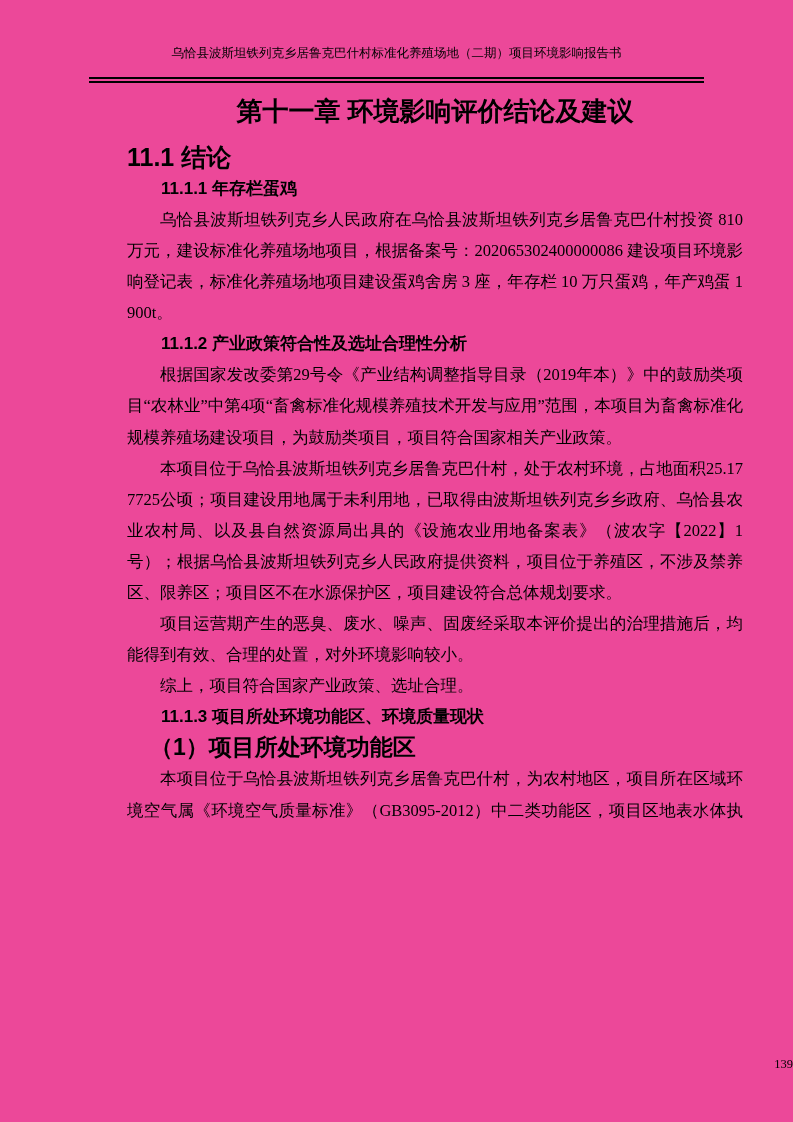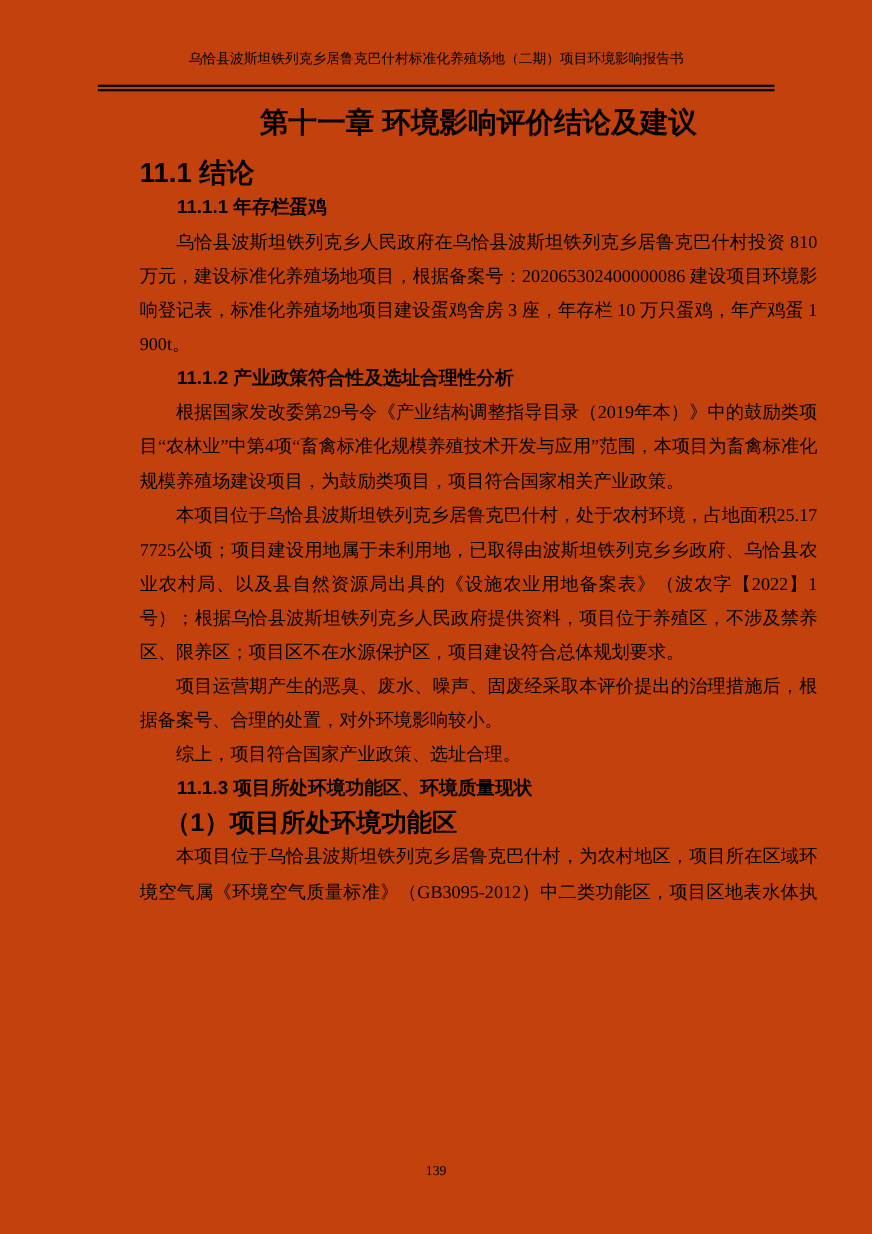--- a/index.html
+++ b/index.html
@@ -1,20 +1,20 @@
 <!DOCTYPE html>
 <html lang="zh"><head>
 <meta charset="utf-8">
 <style>
   html, body { margin: 0; padding: 0; background: #ffffff; }
   .page {
     position: relative;
     width: 793px;
     height: 1122px;
-    background: #c2410c;
+    background: #ec4899;
     color: #000;
     font-family: "Liberation Serif", "DejaVu Serif", serif;
     overflow: hidden;
   }
   .running-header {
     position: absolute;
     top: 46px;
     left: 0;
     width: 100%;
     text-align: center;
@@ -79,21 +79,21 @@
     word-break: break-all;
   }
   .content p.cont-next-page {
     text-align-last: justify;
   }
   .page-number {
     position: absolute;
     top: 1057px;
     left: 0;
     width: 100%;
-    text-align: center;
+    text-align: right;
     font-size: 12.5px;
   }
 </style>
 </head>
 <body>
 
 <div class="page">
 
   <div class="running-header">乌恰县波斯坦铁列克乡居鲁克巴什村标准化养殖场地（二期）项目环境影响报告书</div>
 
@@ -110,21 +110,21 @@
     <p>乌恰县波斯坦铁列克乡人民政府在乌恰县波斯坦铁列克乡居鲁克巴什村投资 810 万元，建设标准化养殖场地项目，根据备案号：202065302400000086 建设项目环境影响登记表，标准化养殖场地项目建设蛋鸡舍房 3 座，年存栏 10 万只蛋鸡，年产鸡蛋 1900t。</p>
 
 
 
     <h3 class="subsec-heading">11.1.2 产业政策符合性及选址合理性分析</h3>
 
     <p>根据国家发改委第29号令《产业结构调整指导目录（2019年本）》中的鼓励类项目“农林业”中第4项“畜禽标准化规模养殖技术开发与应用”范围，本项目为畜禽标准化规模养殖场建设项目，为鼓励类项目，项目符合国家相关产业政策。</p>
 
     <p>本项目位于乌恰县波斯坦铁列克乡居鲁克巴什村，处于农村环境，占地面积25.177725公顷；项目建设用地属于未利用地，已取得由波斯坦铁列克乡乡政府、乌恰县农业农村局、以及县自然资源局出具的《设施农业用地备案表》（波农字【2022】1号）；根据乌恰县波斯坦铁列克乡人民政府提供资料，项目位于养殖区，不涉及禁养区、限养区；项目区不在水源保护区，项目建设符合总体规划要求。</p>
 
-    <p>项目运营期产生的恶臭、废水、噪声、固废经采取本评价提出的治理措施后，根据备案号、合理的处置，对外环境影响较小。</p>
+    <p>项目运营期产生的恶臭、废水、噪声、固废经采取本评价提出的治理措施后，均能得到有效、合理的处置，对外环境影响较小。</p>
 
     <p>综上，项目符合国家产业政策、选址合理。</p>
 
     <h3 class="subsec-heading">11.1.3 项目所处环境功能区、环境质量现状</h3>
 
     <h4 class="item-heading">（1）项目所处环境功能区</h4>
 
     <p class="cont-next-page">本项目位于乌恰县波斯坦铁列克乡居鲁克巴什村，为农村地区，项目所在区域环境空气属《环境空气质量标准》（GB3095-2012）中二类功能区，项目区地表水体执</p>
 
   </div>

